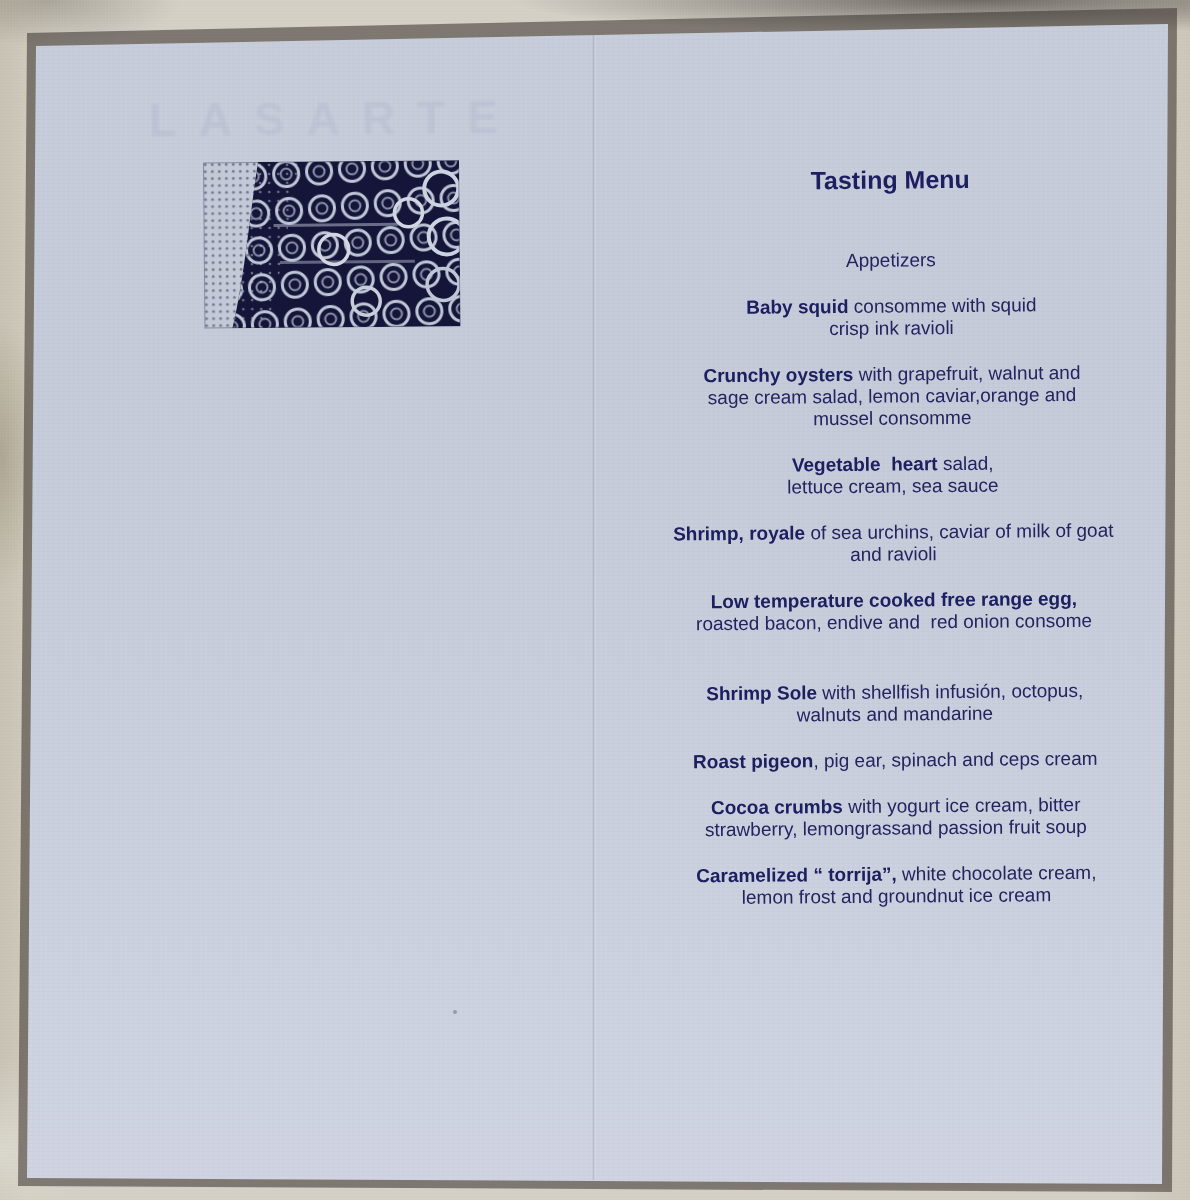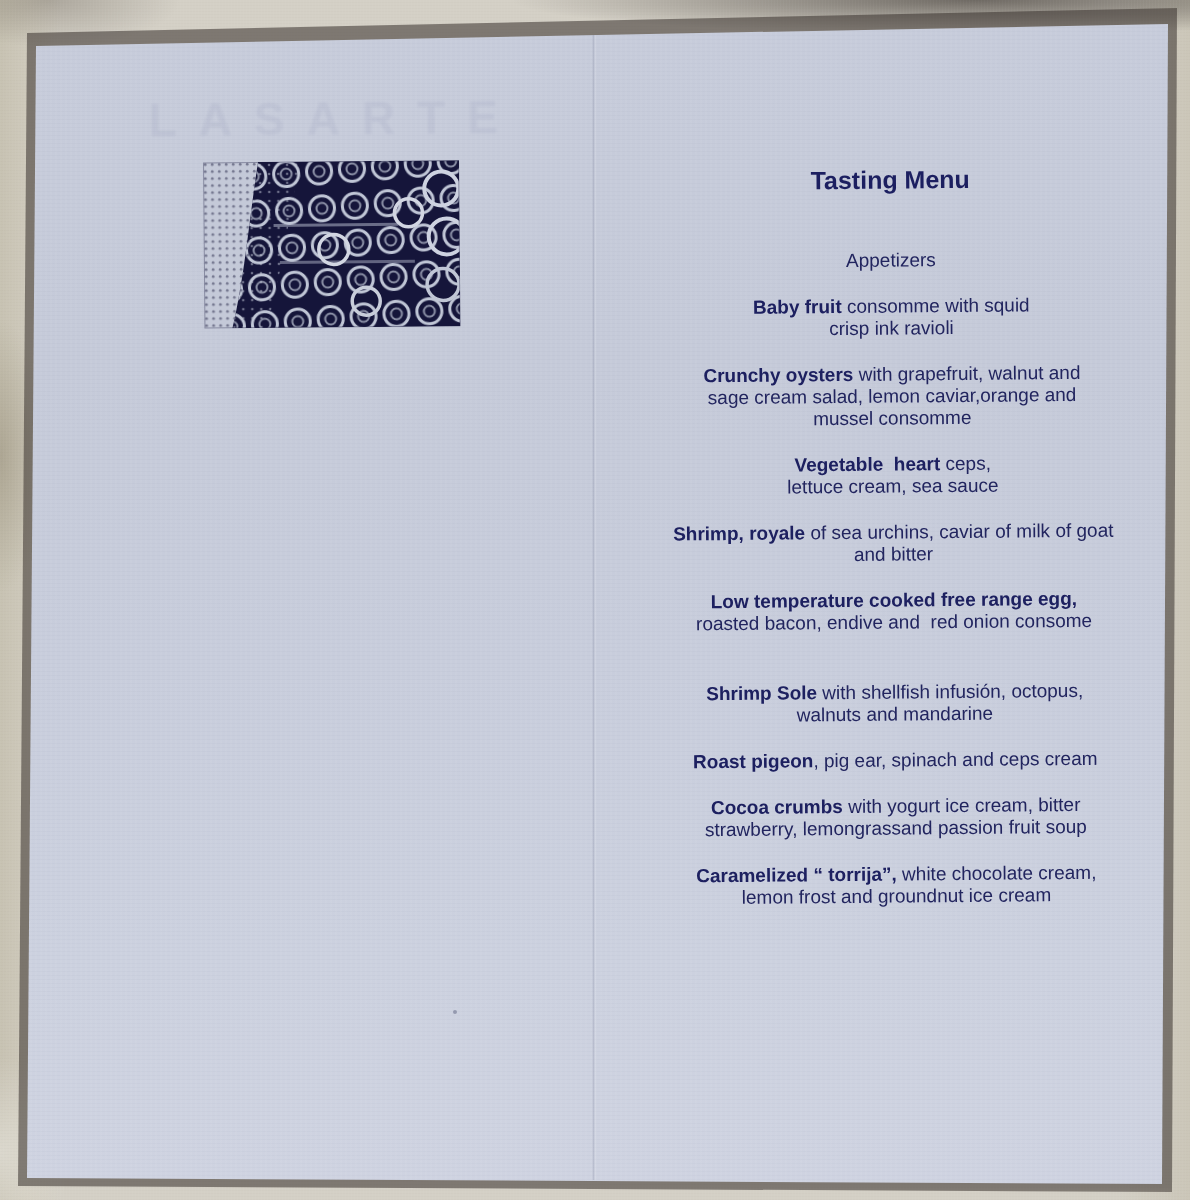--- a/index.html
+++ b/index.html
@@ -114,35 +114,35 @@
           <circle cx="162" cy="140" r="14" fill="none" stroke="#c8cdda" stroke-width="3.5"></circle>
           <rect width="256" height="166" fill="none" stroke="#1b1b3e" stroke-width="2" opacity=".35"></rect>
         </svg>
       </div>
 
       <div class="menu-col">
         <h1 class="title">Tasting Menu</h1>
         <div class="section-label">Appetizers</div>
         <div class="courses">
             <div class="course">
-              <div class="line"><span class="b">Baby fruit</span><span> consomme with squid</span></div>
+              <div class="line"><span class="b">Baby squid</span><span> consomme with squid</span></div>
               <div class="line"><span>crisp ink ravioli</span></div>
             </div>
             <div class="course">
               <div class="line"><span class="b">Crunchy oysters</span><span> with grapefruit, walnut and</span></div>
               <div class="line"><span>sage cream salad, lemon caviar,orange and</span></div>
               <div class="line"><span>mussel consomme</span></div>
             </div>
             <div class="course">
-              <div class="line"><span class="b">Vegetable  heart</span><span> ceps,</span></div>
+              <div class="line"><span class="b">Vegetable  heart</span><span> salad,</span></div>
               <div class="line"><span>lettuce cream, sea sauce</span></div>
             </div>
             <div class="course">
               <div class="line"><span class="b">Shrimp, royale</span><span> of sea urchins, caviar of milk of goat</span></div>
-              <div class="line"><span>and bitter</span></div>
+              <div class="line"><span>and ravioli</span></div>
             </div>
             <div class="course">
               <div class="line"><span class="b">Low temperature cooked free range egg,</span></div>
               <div class="line"><span>roasted bacon, endive and  red onion consome</span></div>
             </div>
             <div class="course section-break">
               <div class="line"><span class="b">Shrimp Sole</span><span> with shellfish infusión, octopus,</span></div>
               <div class="line"><span>walnuts and mandarine</span></div>
             </div>
             <div class="course">

